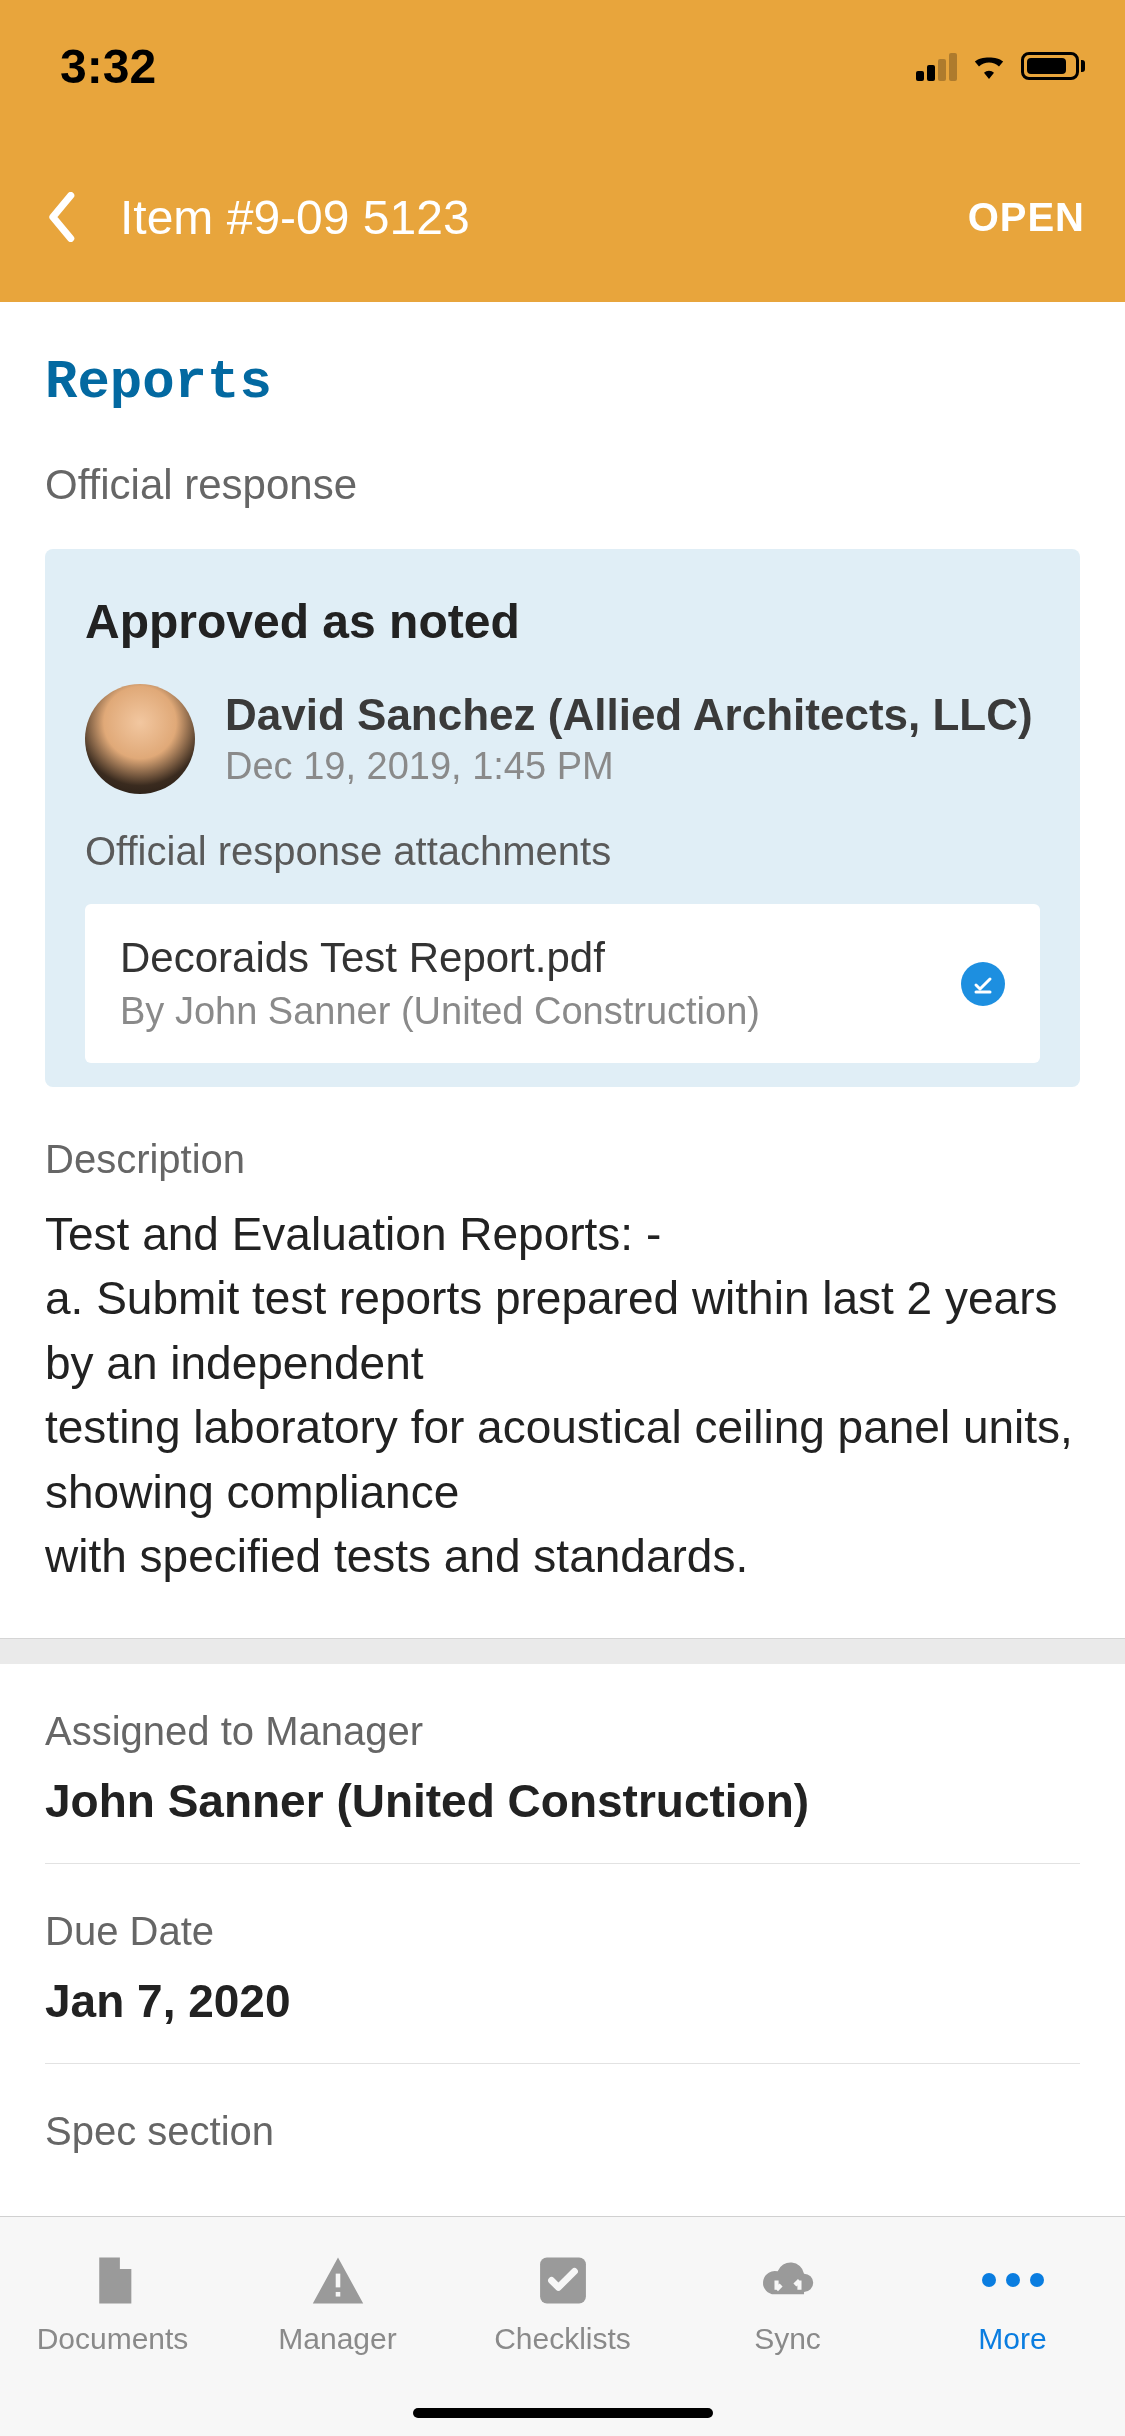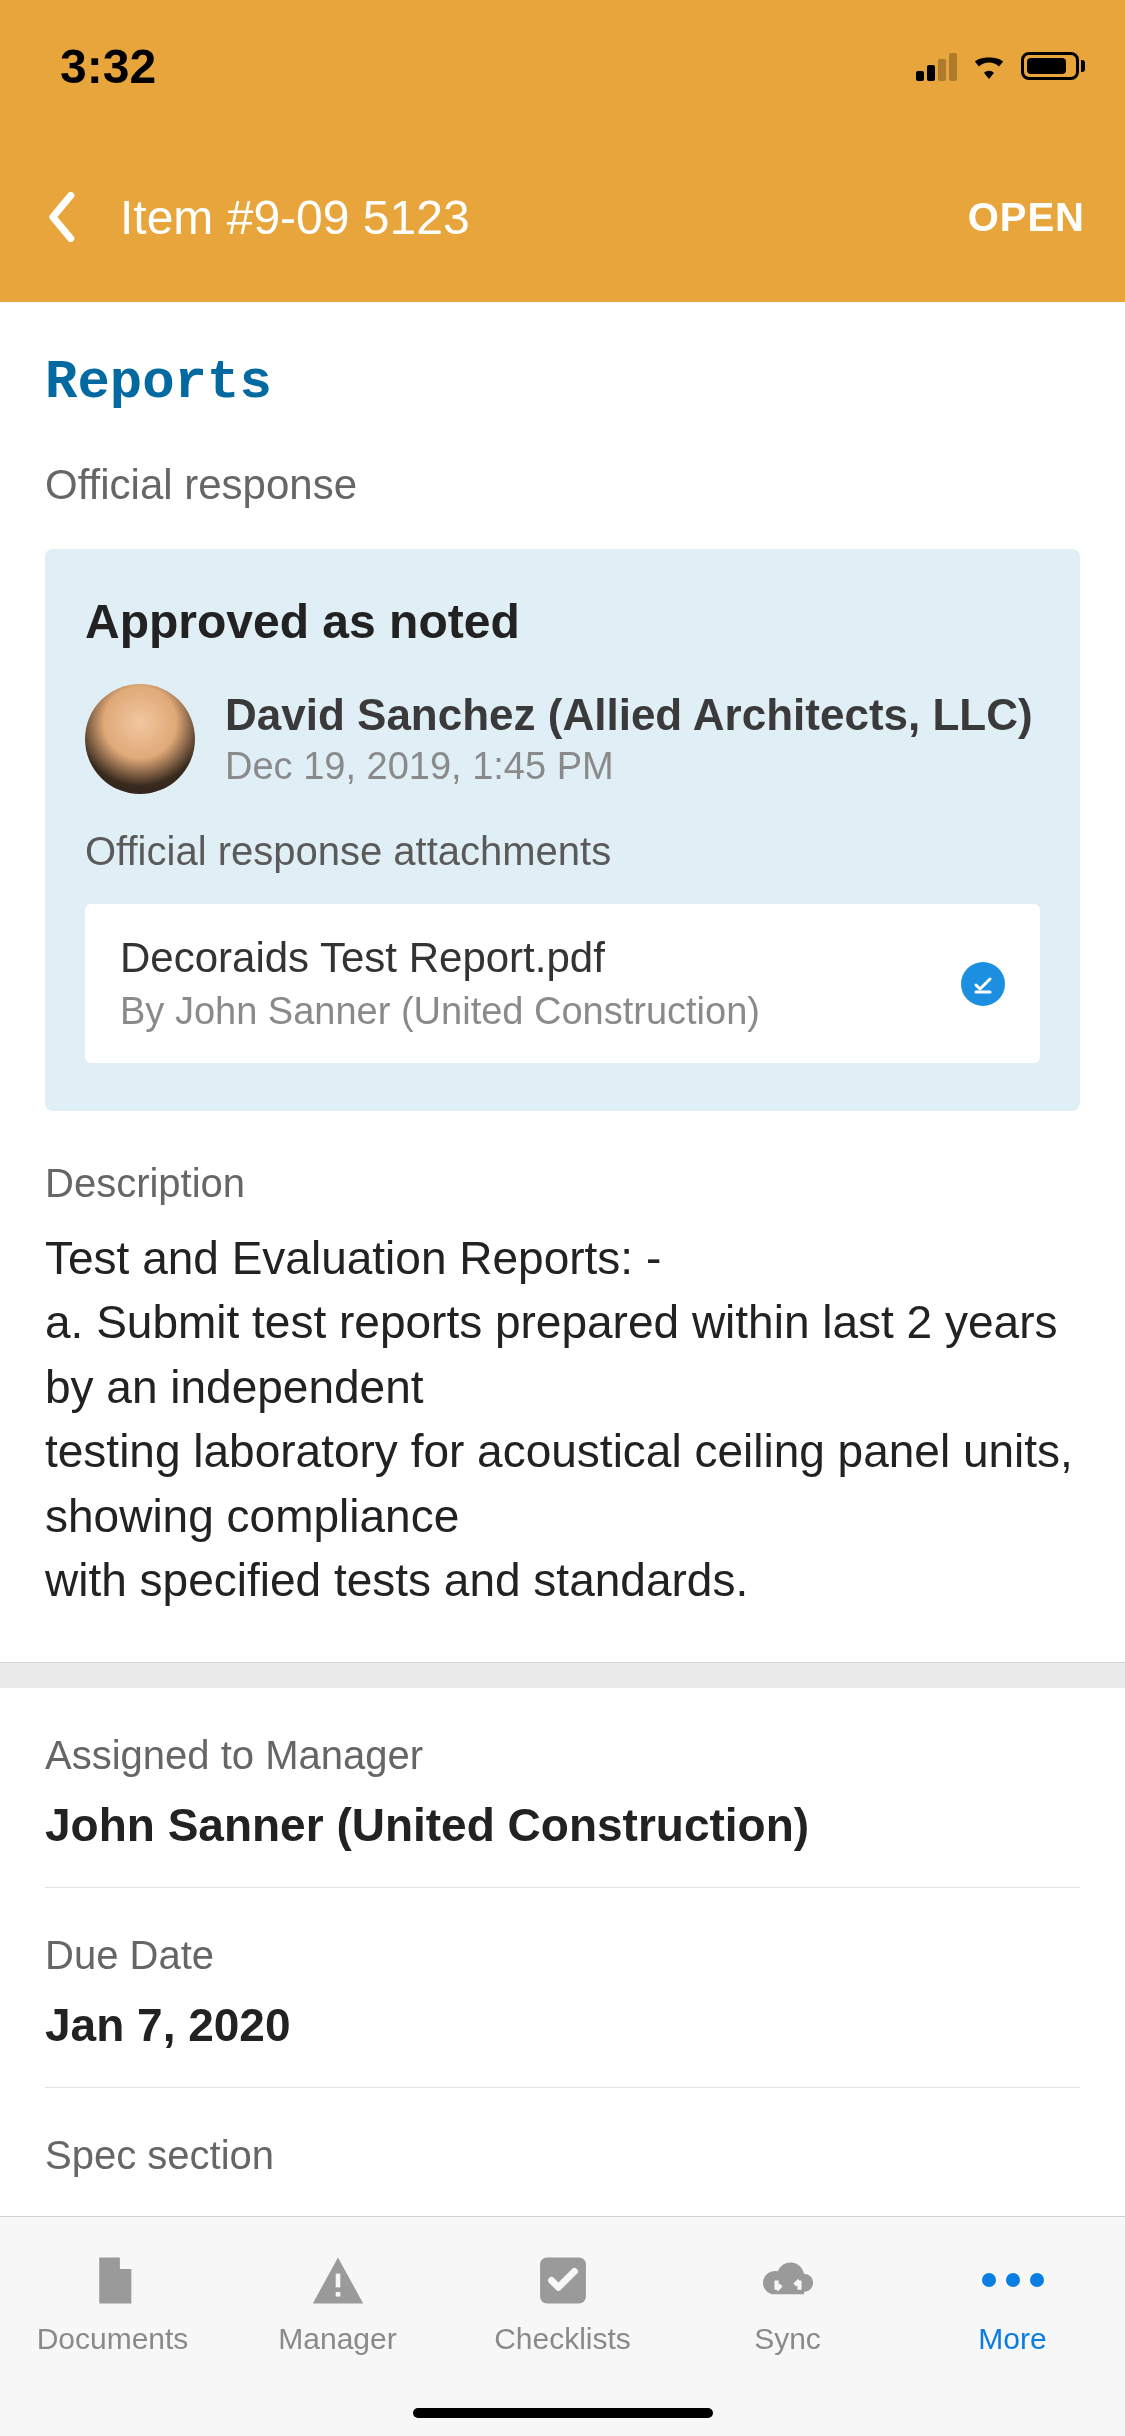--- a/index.html
+++ b/index.html
@@ -41,21 +41,21 @@
 .nav-title { font-size: 48px; color: #fff; font-weight: 400; }
 .nav-action { font-size: 40px; font-weight: 700; color: #fff; letter-spacing: 1px; }
 
 .content { padding: 50px 45px 0 45px; }
 .page-title { font-size: 54px; font-weight: 800; color: #0369a1; margin-bottom: 48px; font-family: Liberation Mono, monospace; }
 .section-label { font-size: 42px; color: #666; font-weight: 400; margin-bottom: 40px; }
 
 .response-card {
   background: #e0eef6;
   border-radius: 8px;
-  padding: 45px 40px 48px 40px;
+  padding: 45px 40px 24px 40px;
   margin-bottom: 50px;
 }
 .response-status { font-size: 48px; font-weight: 800; color: #222; margin-bottom: 35px; }
 .responder-row { display: flex; align-items: center; gap: 30px; margin-bottom: 35px; }
 .avatar {
   width: 110px; height: 110px; border-radius: 50%;
   background: radial-gradient(circle at 50% 35%, #f2c7a0 0%, #e0a978 40%, #3a2b1f 70%, #1a1410 100%);
   flex-shrink: 0;
 }
 .responder-name { font-size: 44px; font-weight: 700; color: #3a3a3a; margin-bottom: 5px; }

